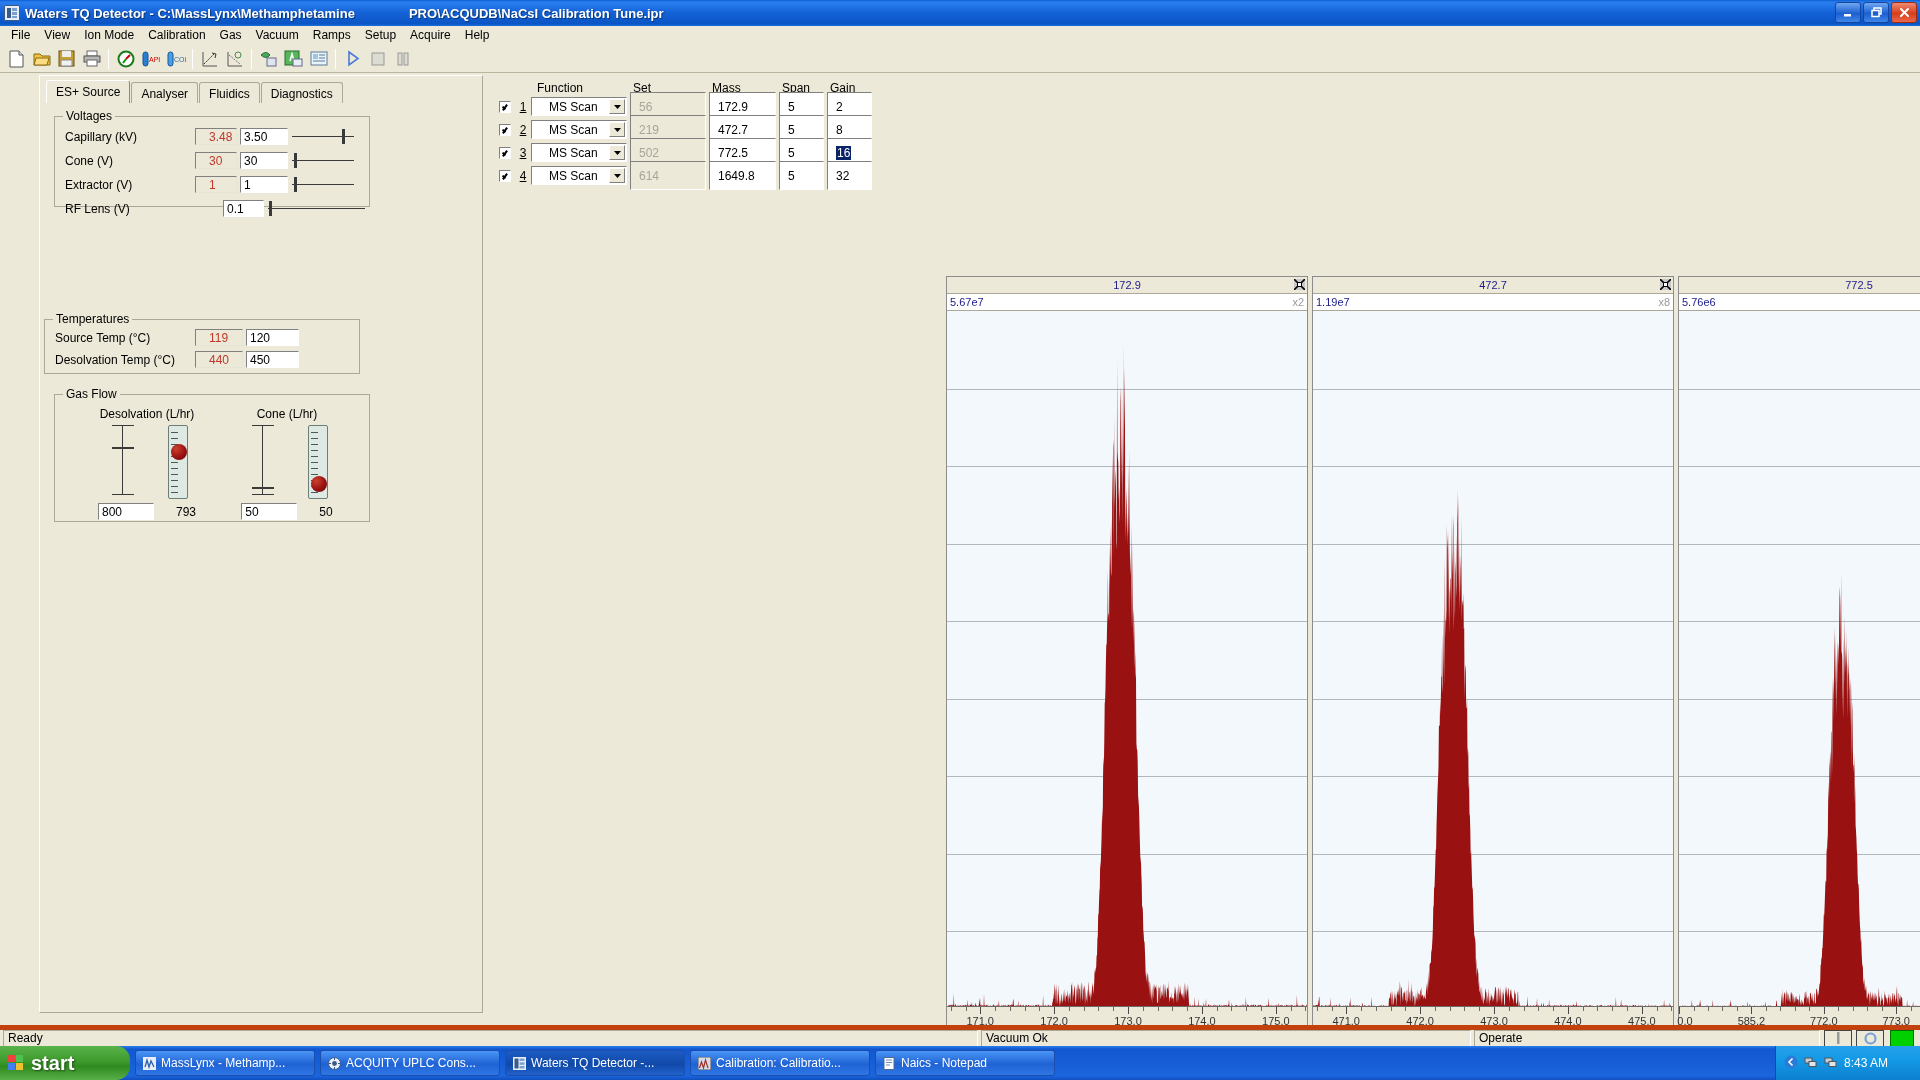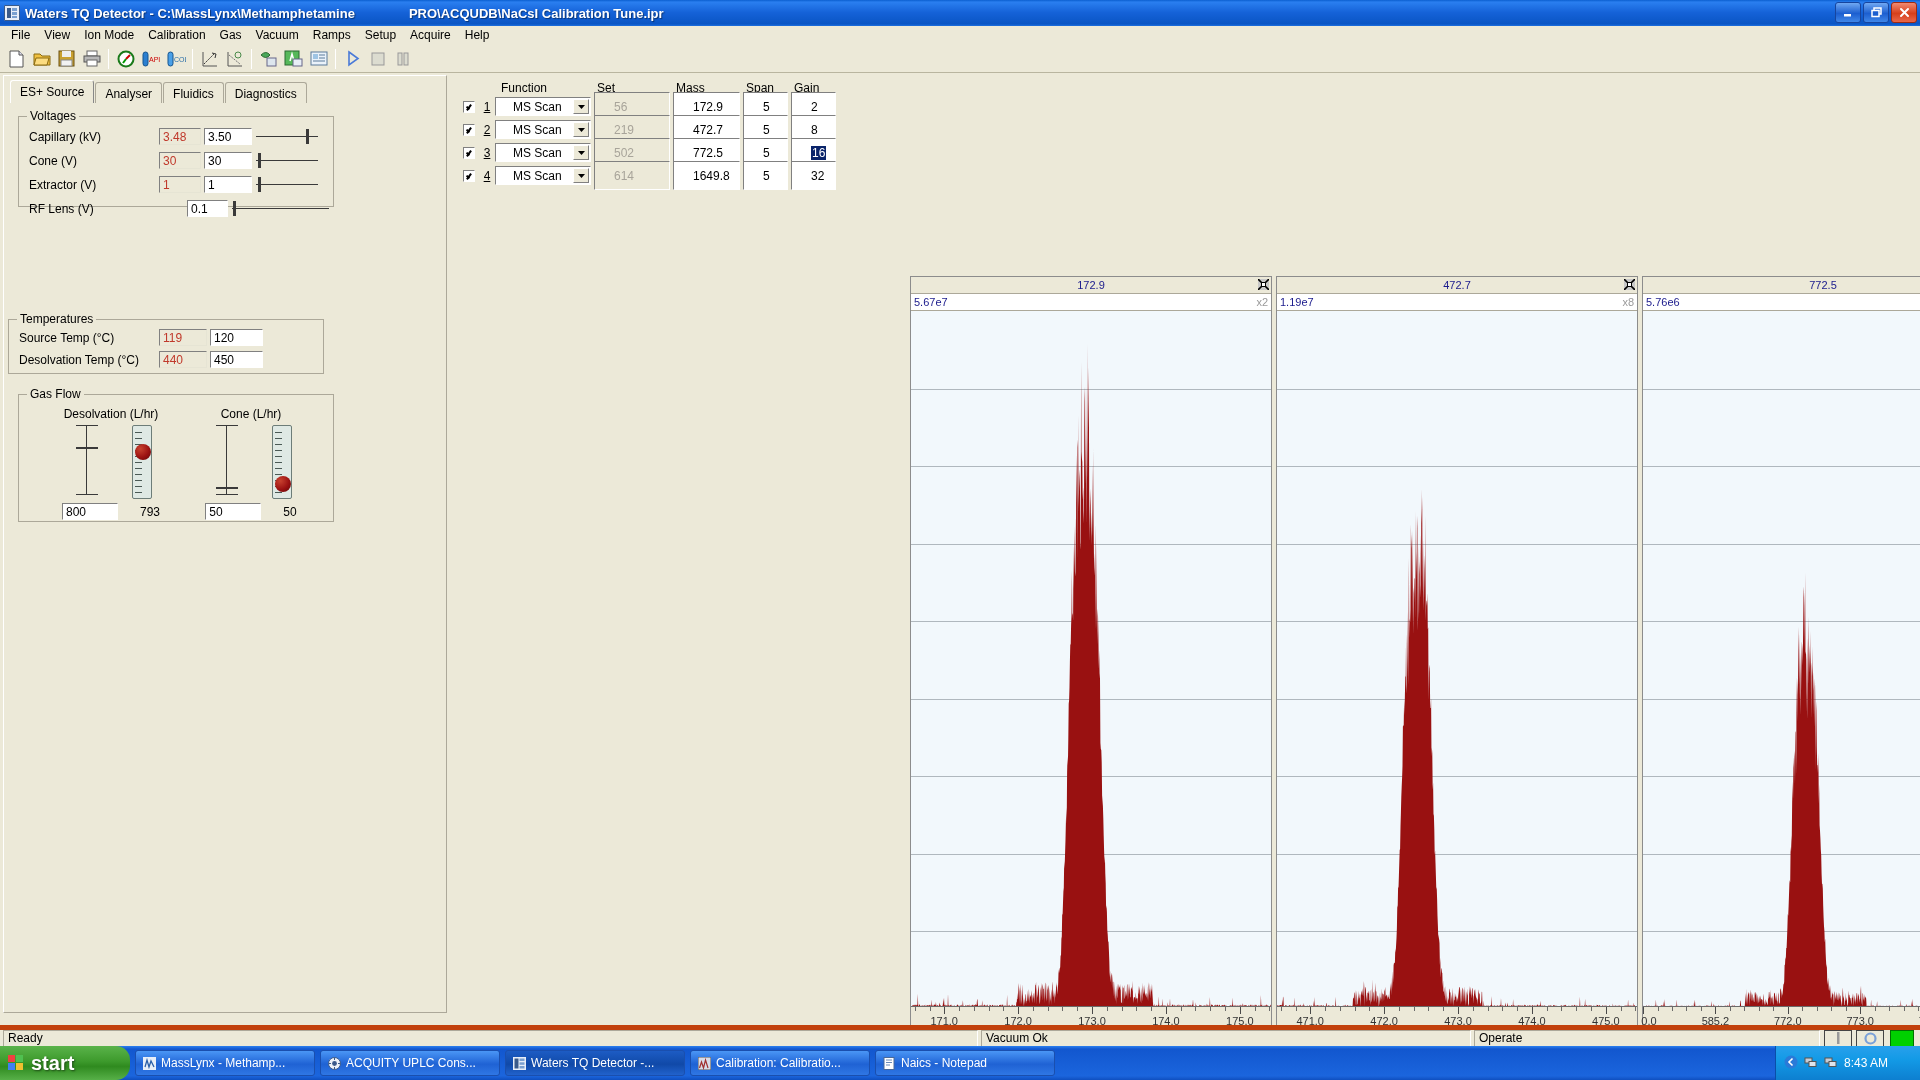--- a/index.html
+++ b/index.html
@@ -52,20 +52,21 @@
   .tbtn{ width:25px;height:24px;display:flex;align-items:center;justify-content:center; }
   .tbsep{ width:1px;height:20px;background:#aca899;margin:0 4px; border-right:1px solid #fff;}
 
   
   #main{ display:flex; height:959px; width:100%; background:#ece9d8; }
 
   
   #leftpanel{
     width:452px; background:#ece9d8; position:relative;
     border-right:1px solid #ece9d8;
+    margin-left:36px;
   }
   #leftinner{
     position:absolute; left:3px; top:2px; width:444px; height:938px;
     background:#ece9d8; border:1px solid #aca899; border-top-color:#fff; border-left-color:#fff;
   }
   
   #tabrow{ display:flex; height:24px; padding-left:6px; align-items:flex-end; margin-top:3px;}
   .tab{
     height:21px; padding:2px 9px 0 9px; background:#ece9d8;
     border:1px solid #aca899; border-bottom:none; font-size:12px;
@@ -77,21 +78,21 @@
     position:absolute; border:1px solid #aca899; border-top-color:#aca899;
   }
   .group > .glabel{
     position:absolute; top:-8px; left:8px; background:#ece9d8;
     padding:0 3px; font-size:12px;
   }
   .row{ position:absolute; display:flex; align-items:center; }
   .rlabel{ font-size:12px; }
   .ro-field{
     height:17px; border:1px solid #808080; border-right-color:#e6e4d4; border-bottom-color:#e6e4d4;
-    background:#ece9d8; color:#c0392b; font-size:12px; padding:1px 3px;
+    background:#ece9d8; color:#c0392b; font-size:12px; padding:1px 13px;
     display:flex; align-items:center;
   }
   .ed-field{
     height:17px; border:1px solid #808080; border-right-color:#fff; border-bottom-color:#fff;
     background:#fff; color:#000; font-size:12px; padding:1px 3px;
     display:flex; align-items:center;
   }
   
   .slider{ height:19px; position:relative; }
   .slider .track{ position:absolute; top:9px; left:0; right:0; height:1px; background:#3a3a3a; }
@@ -143,21 +144,21 @@
     width:96px;height:19px;border:1px solid #808080;border-right-color:#fff;border-bottom-color:#fff;
     background:#fff; display:flex; align-items:center; font-size:12px; padding-left:17px; position:relative;
   }
   .combo .arrowbtn{
     position:absolute; right:1px; top:1px; width:16px; height:15px;
     background:#ece9d8; border:1px solid #fff; border-right-color:#808080; border-bottom-color:#808080;
     display:flex;align-items:center;justify-content:center;
   }
   .cell{
     height:29px;border:1px solid #808080;border-right-color:#fff;border-bottom-color:#fff;
-    background:#fff; display:flex; align-items:center; font-size:12px; padding-left:19px;
+    background:#fff; display:flex; align-items:center; font-size:12px; padding-left:8px;
     margin-left:3px;
   }
   .cell.disabled{ background:#ece9d8; color:#a8a49a; }
   .cell .sel{ background:#0a246a; color:#fff; padding:0 1px; }
 
   
   #charts{ position:absolute; left:458px; top:0px; right:0; bottom:0; }
   .chart{
     position:absolute; top:203px; width:362px; height:757px;
     border:1px solid #8c8c8c; background:#fff;

